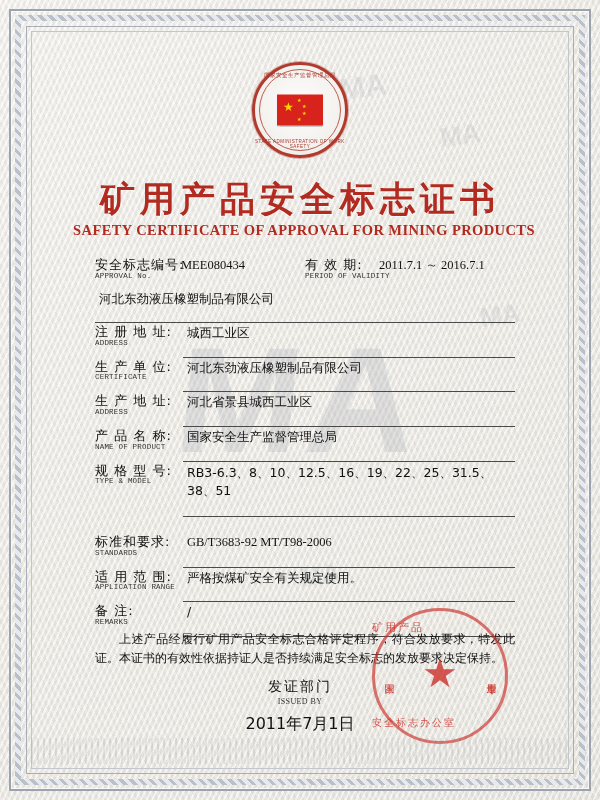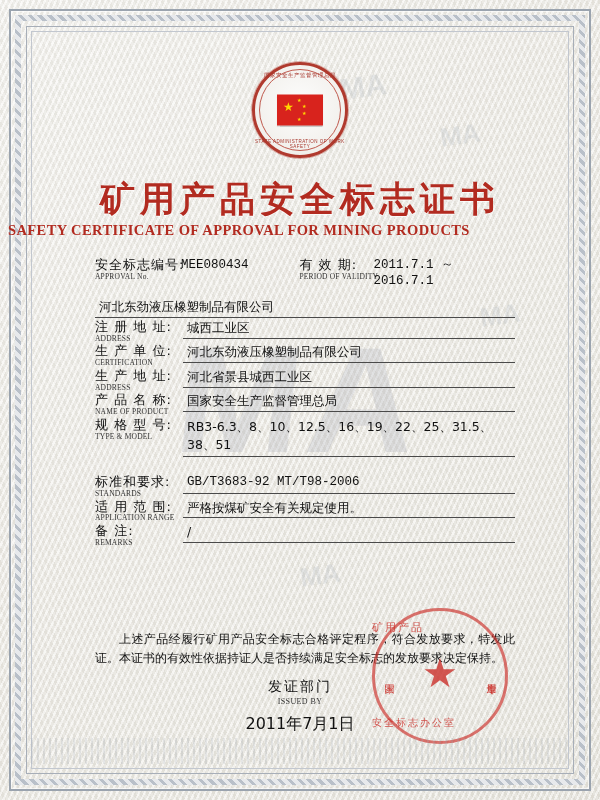--- a/index.html
+++ b/index.html
@@ -155,21 +155,21 @@
     font-size: 35px;
     font-weight: bold;
     letter-spacing: 5px;
     color: #b22b20;
     text-shadow: 0 1px 0 rgba(255,255,255,0.7);
   }
   #title-en {
     position: absolute;
     top: 222px;
     left: 8px; right: 0;
-    text-align: left;
+    text-align: center;
     font-family: "Liberation Serif", serif;
     font-size: 14.5px;
     font-weight: bold;
     letter-spacing: .4px;
     color: #b22b20;
   }
 
   
   #content {
     position: absolute;
@@ -190,42 +190,42 @@
     line-height: 1.05;
   }
   .lbl .cn {
     font-family: "DejaVu Sans", sans-serif;
     font-size: 13px;
     letter-spacing: 1px;
     color: #111;
     white-space: nowrap;
   }
   .lbl .en {
-    font-family: Liberation Serif, serif;
+    font-family: Liberation Mono, monospace;
     font-size: 7.5px;
     letter-spacing: .2px;
     color: #333;
     margin-top: 1px;
     white-space: nowrap;
   }
   .val {
     flex: 1;
     font-family: "DejaVu Sans", sans-serif;
     font-size: 12.5px;
     color: #111;
     padding-left: 4px;
     line-height: 1.25;
   }
   .val.en {
-    font-family: Liberation Mono, monospace;
+    font-family: Liberation Serif, serif;
     font-size: 12.5px;
   }
   .underline {
     border-bottom: 1px solid #4a4a4a;
-    padding-bottom: 2px;
+    padding-bottom: 16px;
   }
   
   #row-approval {
     display: flex;
     align-items: flex-start;
     margin-bottom: 10px;
   }
   #row-approval .col {
     display: flex;
     align-items: flex-start;
@@ -407,21 +407,21 @@
       <div class="lbl">
         <div class="cn">注 册 地 址:</div>
         <div class="en">ADDRESS</div>
       </div>
       <div class="val underline">城西工业区</div>
     </div>
 
     <div class="row">
       <div class="lbl">
         <div class="cn">生 产 单 位:</div>
-        <div class="en">CERTIFICATION</div>
+        <div class="en">CERTIFICATE</div>
       </div>
       <div class="val underline">河北东劲液压橡塑制品有限公司</div>
     </div>
 
     <div class="row">
       <div class="lbl">
         <div class="cn">生 产 地 址:</div>
         <div class="en">ADDRESS</div>
       </div>
       <div class="val underline">河北省景县城西工业区</div>

